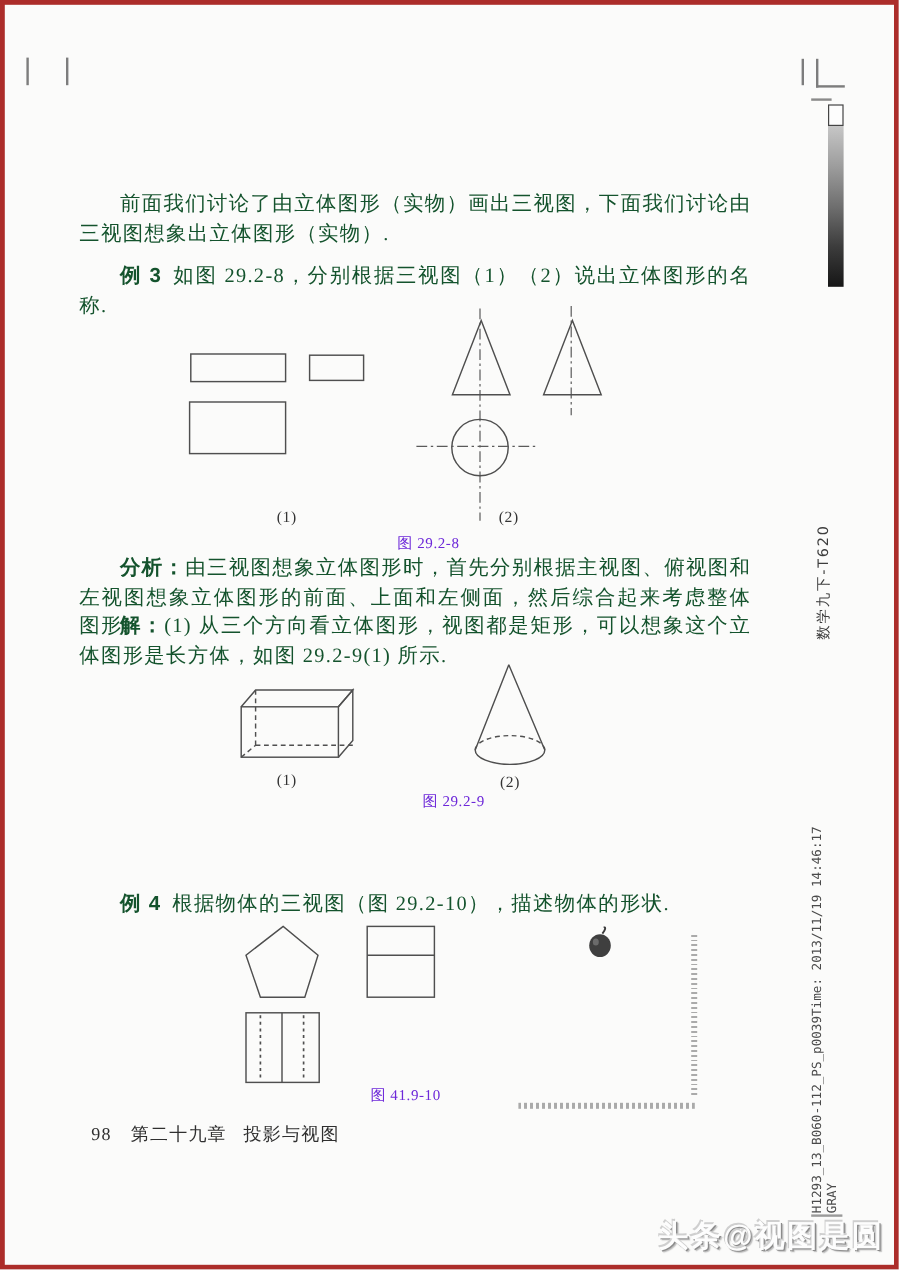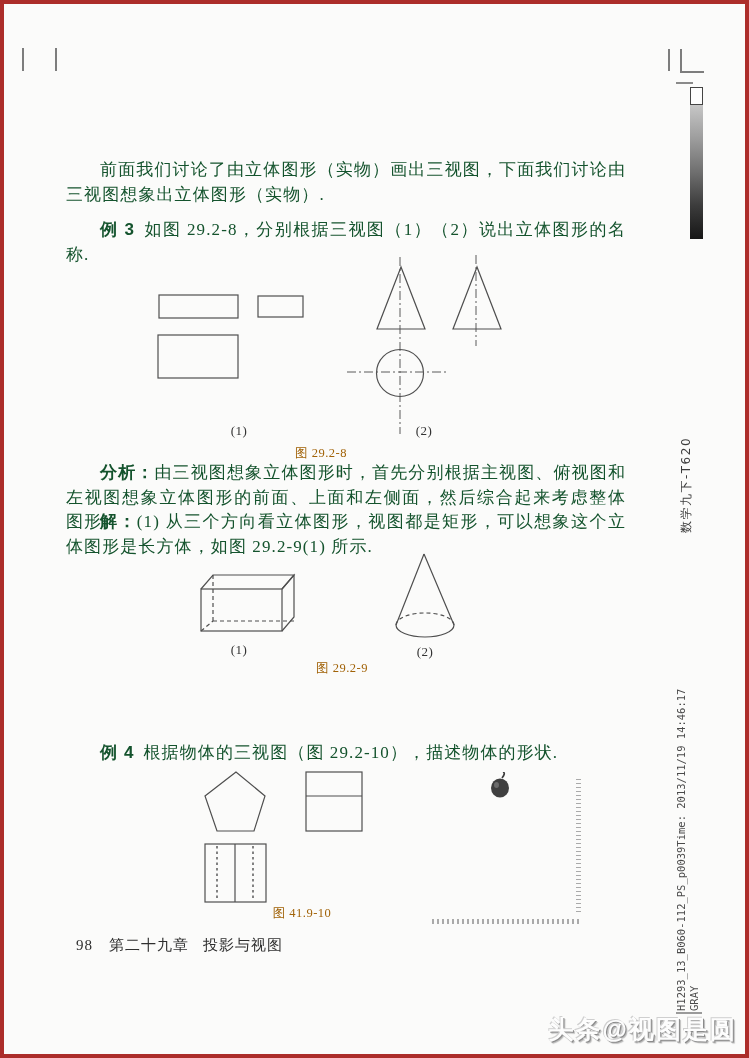--- a/index.html
+++ b/index.html
@@ -28,22 +28,22 @@
   .hd{font-weight:700;font-family:"Liberation Sans",sans-serif;}
   .hd.gap{margin-right:9px;}
   
   .figlabel{
     position:absolute;
     font-size:13px;letter-spacing:.5px;color:#333;
     text-align:center;width:34px;
   }
   .figcaption{
     position:absolute;
-    font-size:12.5px;letter-spacing:.5px;color:#a16207;
-    text-align:center;width:90px;
+    font-size:12.5px;letter-spacing:.5px;color:#6d28d9;
+    text-align:center;width:90px;margin-left:36px;
   }
   svg{position:absolute;pointer-events:none;}
   .sline{stroke:#4f4f4f;stroke-width:1.2;fill:none;}
   .centerline{stroke:#5a5a5a;stroke-width:1;fill:none;stroke-dasharray:9 3 2 3;}
   .dashline{stroke:#4f4f4f;stroke-width:1.2;fill:none;stroke-dasharray:4 3;}
   .dotline{stroke:#4f4f4f;stroke-width:1.4;fill:none;stroke-dasharray:2.5 3;}
   
   .tick{position:absolute;background:#7d7d7d;}
   .gradbox{position:absolute;left:686px;top:83px;width:13px;height:18px;border:1px solid #444;background:#fdfdfd;box-sizing:border-box;}
   .gradbar{position:absolute;left:686px;top:101px;width:13px;height:134px;background:linear-gradient(to bottom,#c6c6c6 0%,#9d9d9d 25%,#6f6f6f 50%,#3c3c3c 75%,#161616 100%);}

